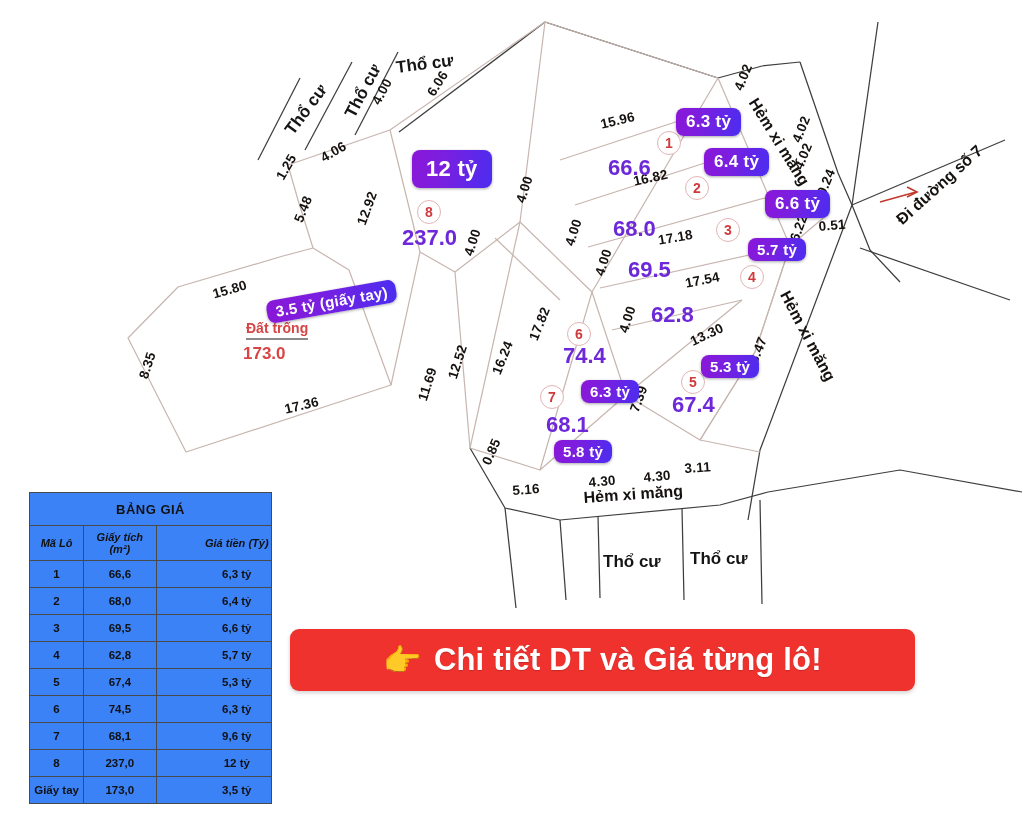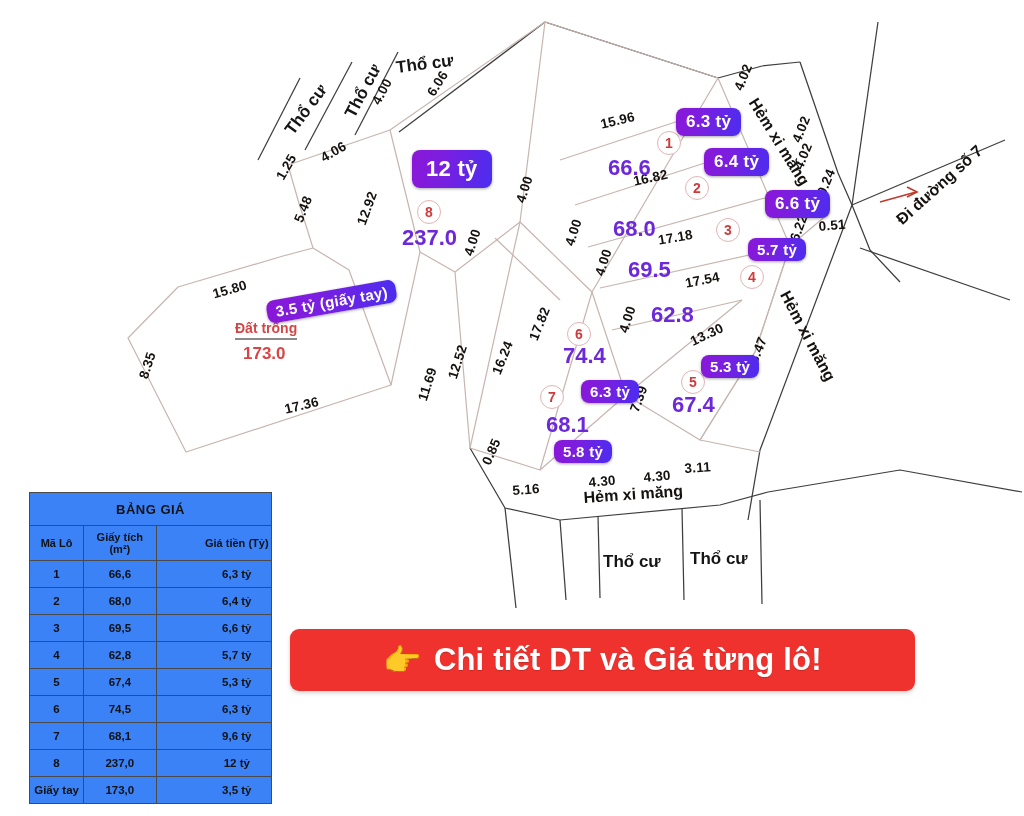--- a/index.html
+++ b/index.html
@@ -32,21 +32,21 @@
   .pill.p-lg{font-size:22px;padding:6px 14px;}
   .pill.p-md{font-size:17px;padding:4px 10px;}
   .pill.p-sm{font-size:15px;padding:3px 9px;}
 
   
   #price-table{position:absolute;left:29px;top:492px;width:243px;
                border-collapse:collapse;background:#3b82f6;}
   #price-table td,#price-table th{border:1px solid #4a4a4a;text-align:center;
                font-size:11.5px;font-weight:bold;color:#111;padding:3px 2px;height:20px;}
   #price-table .ttl{font-size:13px;padding:6px 2px;letter-spacing:.5px;}
-  #price-table .hd{font-size:11px;padding:5px 2px;}
+  #price-table .hd{font-size:11px;padding:5px 2px;font-style:italic;}
   #price-table td.c0{width:62px;}
   #price-table td.c1{width:88px;}
   #price-table td.c2{width:88px;padding-left:48px;}
 
   
   #cta-banner{position:absolute;left:290px;top:629px;width:625px;height:62px;
       background:#f0322e;border-radius:9px;display:flex;align-items:center;
       justify-content:center;gap:12px;box-shadow:0 2px 4px rgba(0,0,0,.18);}
   #cta-banner .cta-hand{font-size:31px;line-height:1;}
   #cta-banner .cta-text{color:#fff;font-size:31px;font-weight:bold;
@@ -183,21 +183,21 @@
       <div class="pill p-sm" style="left: 701px; top: 355px;">5.3 tỷ</div>
       <div class="lotnum" style="left: 567px; top: 322px;">6</div>
       <div class="lbl area" style="left: 563px; top: 343px; transform: rotate(0deg);">74.4</div>
       <div class="pill p-sm" style="left: 581px; top: 380px;">6.3 tỷ</div>
       <div class="lotnum" style="left: 540px; top: 385px;">7</div>
       <div class="lbl area" style="left: 546px; top: 412px; transform: rotate(0deg);">68.1</div>
       <div class="pill p-sm" style="left: 554px; top: 440px;">5.8 tỷ</div>
       <div class="lotnum" style="left: 417px; top: 200px;">8</div>
       <div class="lbl area" style="left: 402px; top: 225px; transform: rotate(0deg);">237.0</div>
       <div class="pill p-lg" style="left: 412px; top: 150px;">12 tỷ</div>
-      <div class="lbl empty-lbl" style="left: 235px; top: 320px;">Đất trống</div>
+      <div class="lbl empty-lbl" style="left: 246px; top: 320px;">Đất trống</div>
       <div class="lbl area-sm" style="left: 243px; top: 344px; transform: rotate(0deg);">173.0</div>
       <div class="pill p-sm" style="left: 266px; top: 290px; transform: rotate(-10deg);">3.5 tỷ (giấy tay)</div>
     </div>
 
 </div>
 
 <table id="price-table">
   <tbody id="price-table-body">
     <tr>
       <td class="ttl" colspan="3">BẢNG GIÁ</td>

